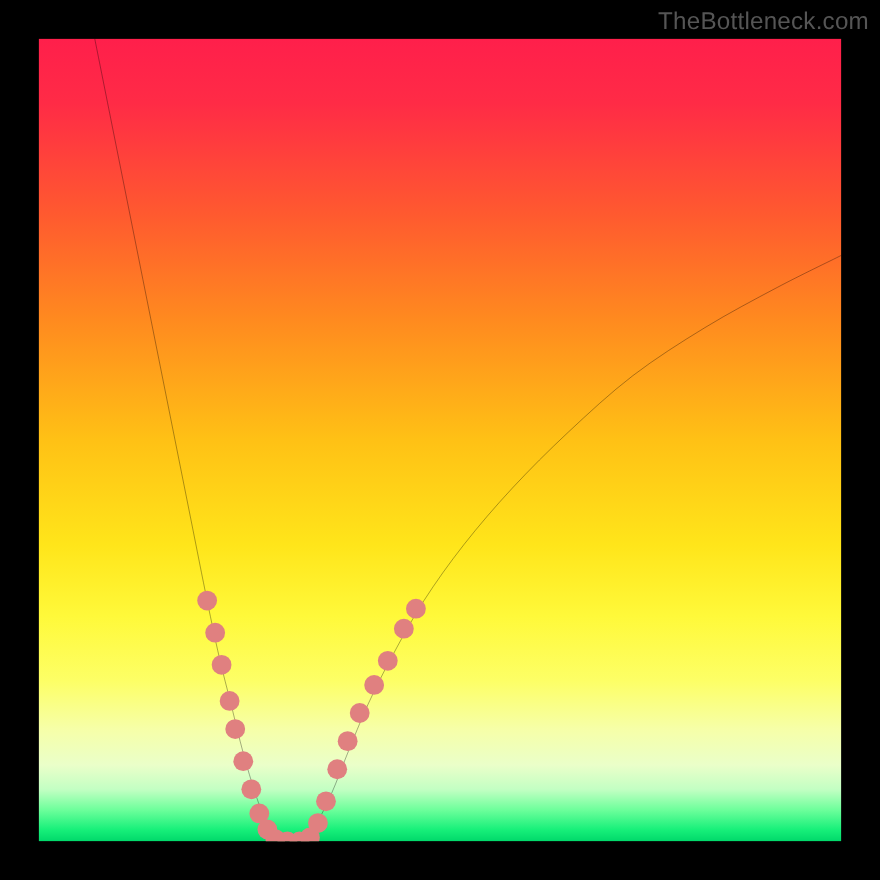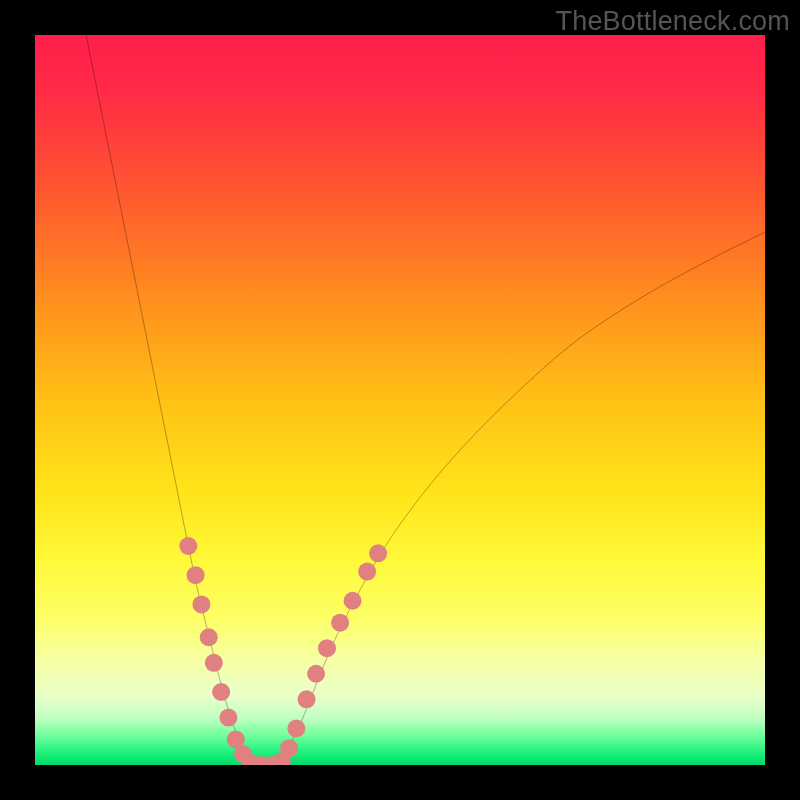--- a/index.html
+++ b/index.html
@@ -32,21 +32,21 @@
   }
   .curves {
     position: absolute;
     inset: 0;
   }
   .watermark {
     position: absolute;
     top: 6px;
     right: 10px;
     font-family: Arial, Helvetica, sans-serif;
-    font-size: 27px;
+    font-size: 22px;
     color: #555;
     letter-spacing: 0.2px;
   }
 </style>
 </head>
 <body>
 
 <div class="chart-frame">
   <div class="watermark">TheBottleneck.com</div>
 

